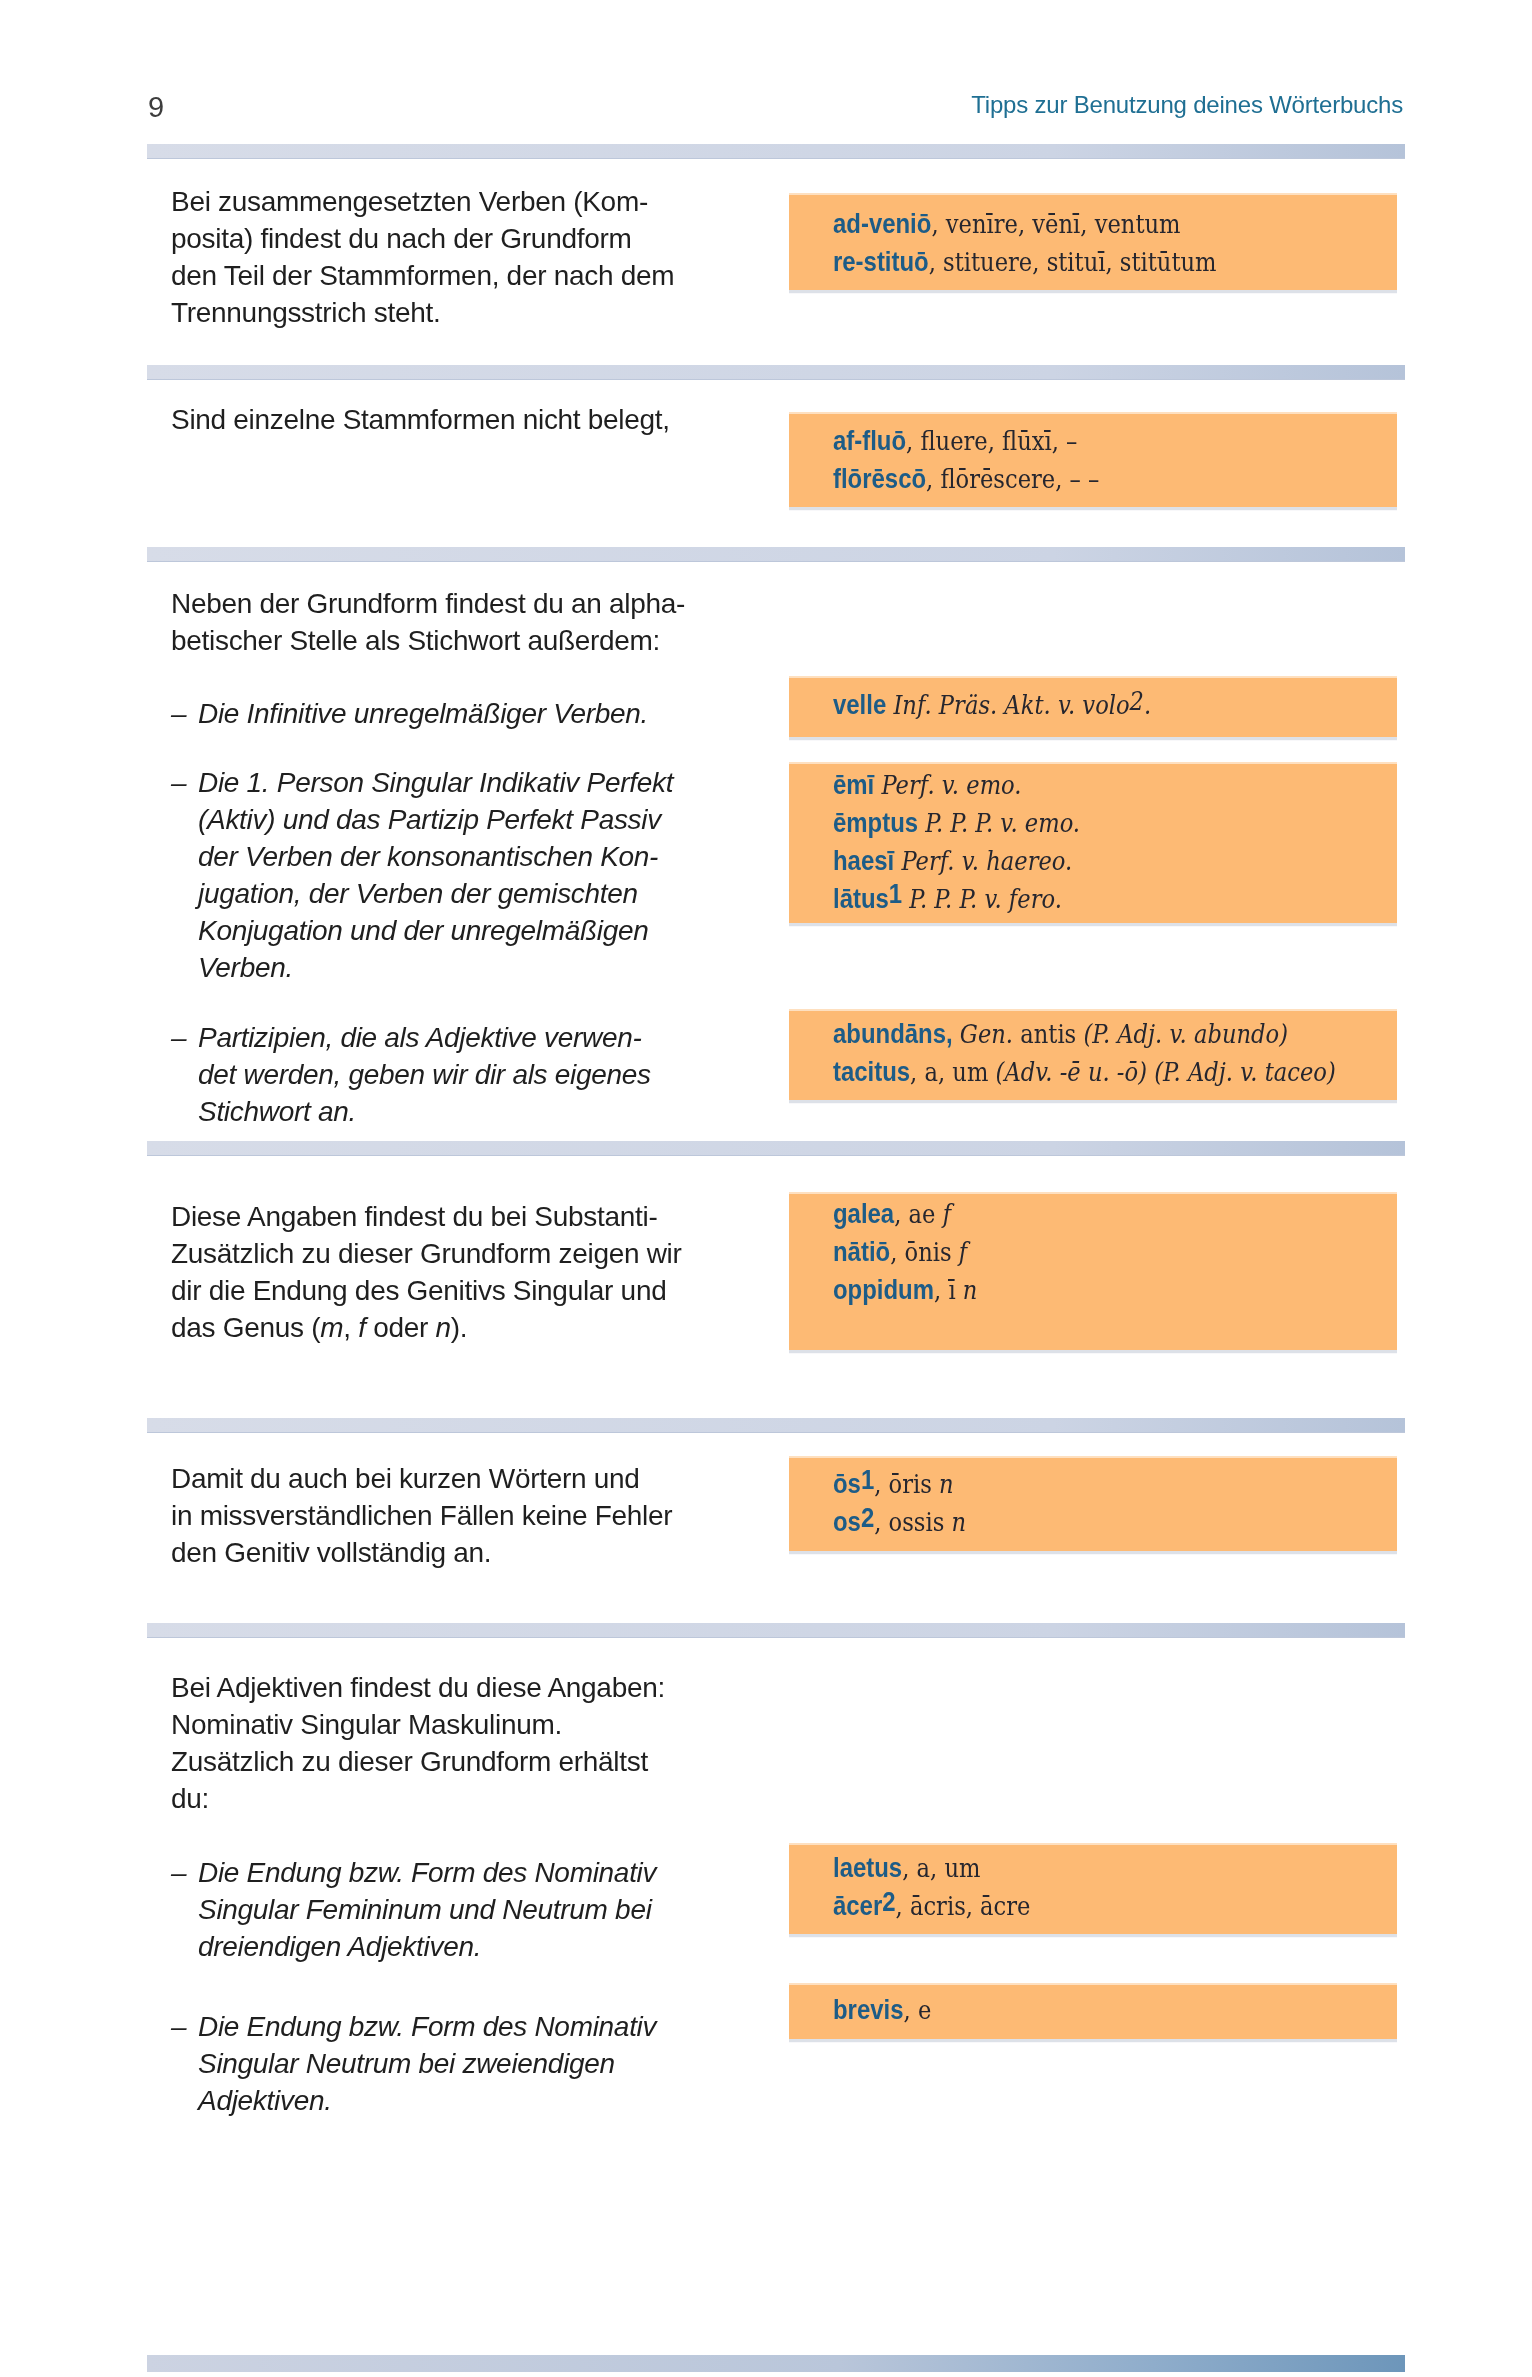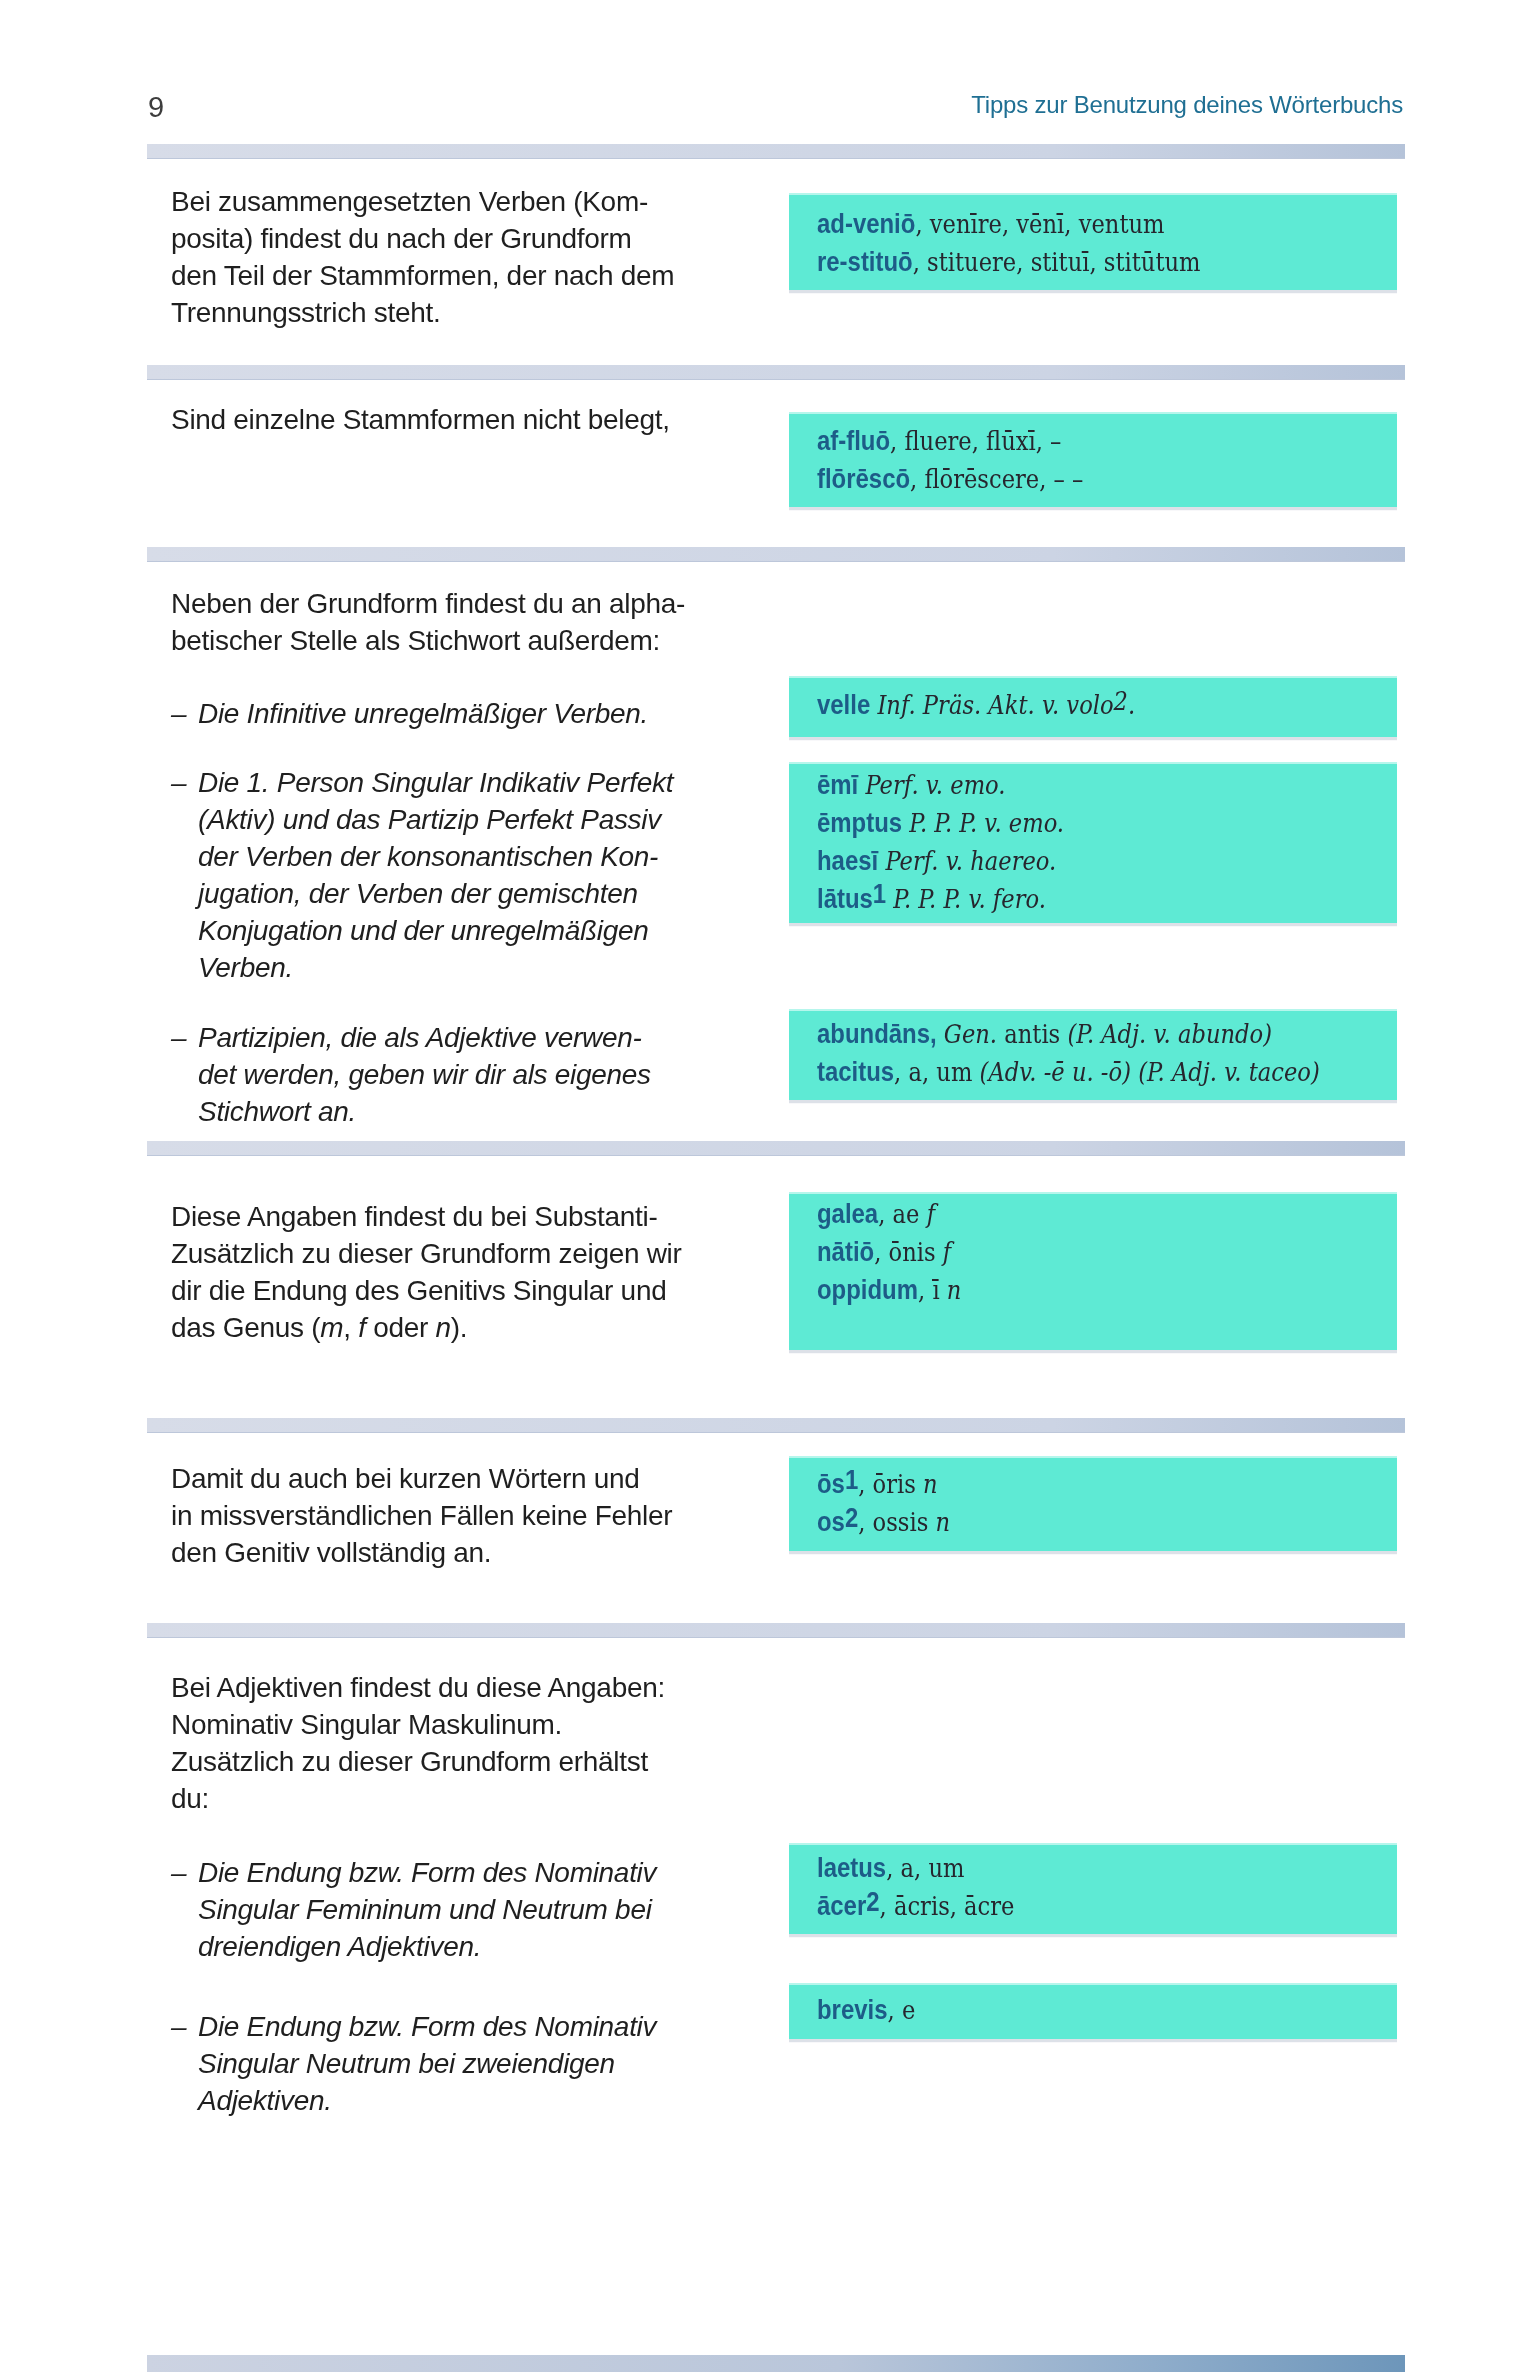--- a/index.html
+++ b/index.html
@@ -53,23 +53,23 @@
   .blk-b2{top:764px}
   .blk-b3{top:1019px}
   .blk-p4{top:1198px}
   .blk-p5{top:1460px}
   .blk-p6{top:1669px}
   .blk-b4{top:1854px}
   .blk-b5{top:2008px}
   
   .xbox{
     position:absolute;left:789px;width:608px;
-    background:#5eead4;
+    background:#fdba74;
     box-shadow:0 3.2px 0 rgba(158,168,188,0.35), inset 0 1.9px 0 rgba(255,255,255,0.55);
-    padding-left:28px;box-sizing:border-box;
+    padding-left:44px;box-sizing:border-box;
   }
   .box-adv    {top:193px;height:97px;padding-top:11.5px}
   .box-aff    {top:412px;height:95px;padding-top:10.2px}
   .box-velle  {top:676px;height:61px;padding-top:10.2px}
   .box-emi    {top:762px;height:161px;padding-top:3.8px}
   .box-abundans{top:1009px;height:91px;padding-top:6.4px}
   .box-galea  {top:1192px;height:158px;padding-top:2.6px}
   .box-os     {top:1456px;height:95px;padding-top:9px}
   .box-laetus {top:1843px;height:91px;padding-top:6.4px}
   .box-brevis {top:1983px;height:56px;padding-top:7.7px}

